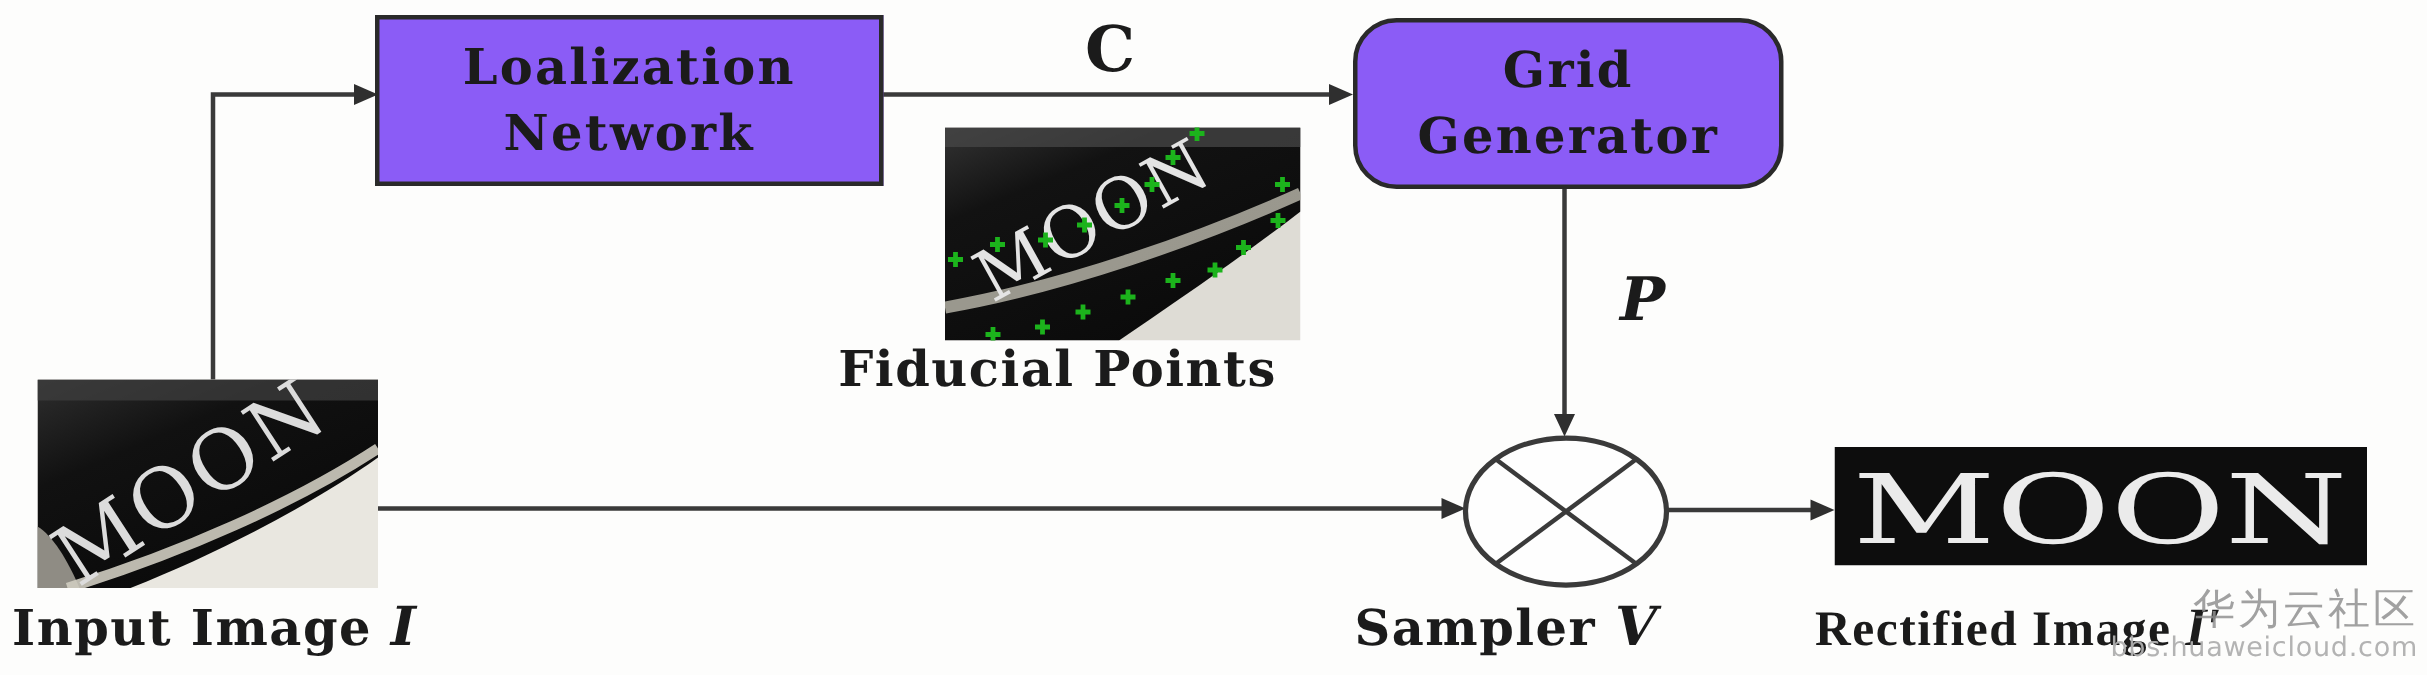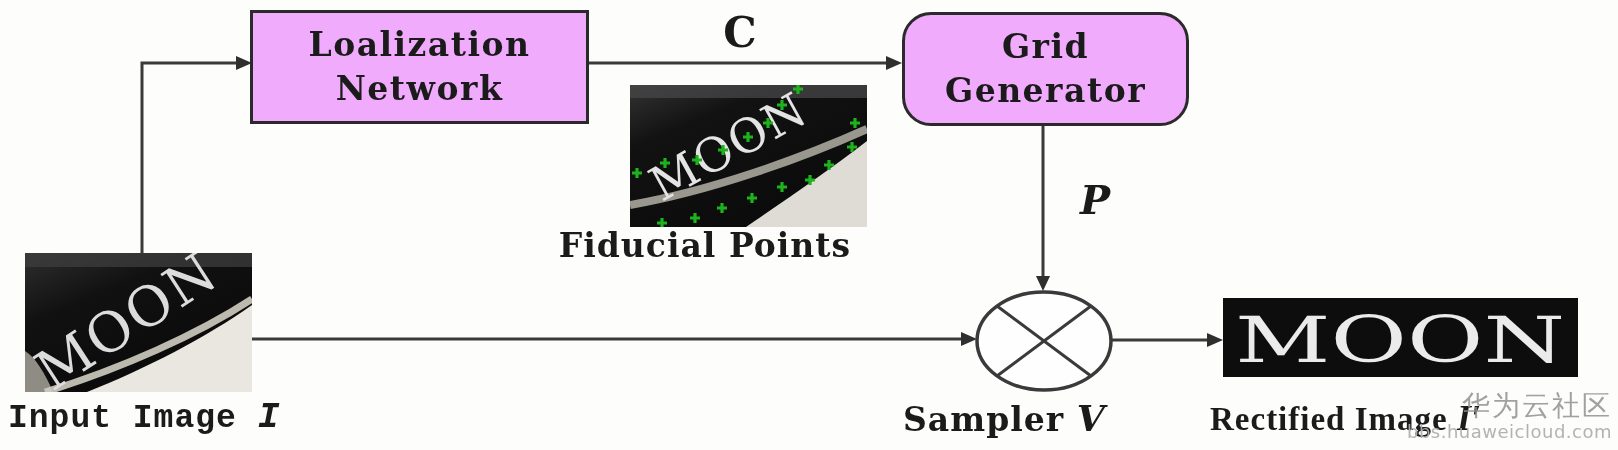--- a/index.html
+++ b/index.html
@@ -2,21 +2,21 @@
 <html><head>
 <meta charset="utf-8">
 <style>
   html,body{margin:0;padding:0;background:#ffffff;}
   .canvas{
     position:relative;width:1618px;height:450px;background:#fdfdfc;
     font-family:"DejaVu Serif","Liberation Serif",serif;color:#1b1b1b;overflow:hidden;
   }
   #connectors{position:absolute;left:0;top:0;z-index:1;}
   .node{
-    position:absolute;z-index:2;background:#f0abfc;border:3px solid #2a2a2a;
+    position:absolute;z-index:2;background:#8b5cf6;border:3px solid #2a2a2a;
     display:flex;flex-direction:column;align-items:center;justify-content:center;
     text-align:center;font-weight:bold;font-size:33px;line-height:1.32;letter-spacing:1.5px;
   }
   .node span{display:block;}
   .caption{
     position:absolute;z-index:3;font-weight:bold;font-size:33px;letter-spacing:1px;
     white-space:nowrap;
   }
   .caption .var{font-style:italic;font-size:36px;letter-spacing:0;}
   .mathlabel{position:absolute;z-index:3;font-weight:bold;white-space:nowrap;}
@@ -122,21 +122,21 @@
       </g>
   </svg>
 
   <div class="caption photo-caption" style="left:540px;top:226px;width:330px;">Fiducial Points</div>
 
   <svg class="photo" style="left:1223px;top:298px;" width="355" height="79" viewBox="0 0 355 79">
     <rect x="0" y="0" width="355" height="79" fill="#0d0d0d"></rect>
     <text x="177" y="64" text-anchor="middle" textLength="330" lengthAdjust="spacingAndGlyphs" font-family="DejaVu Serif, Liberation Serif, serif" font-size="64" fill="#ebebeb">MOON</text>
   </svg>
 
-  <div class="caption" style="left:8px;top:397px;font-family:Liberation Mono, monospace;">
+  <div class="caption" style="left:8px;top:397px;">
     <span>Input Image</span>
     <span class="var">I</span>
   </div>
 
   <div class="caption" style="left:903px;top:397px;">
     <span>Sampler</span>
     <span class="var">V</span>
   </div>
 
   <div class="caption" style="left:1210px;top:397px;font-family:Liberation Serif, serif;">

